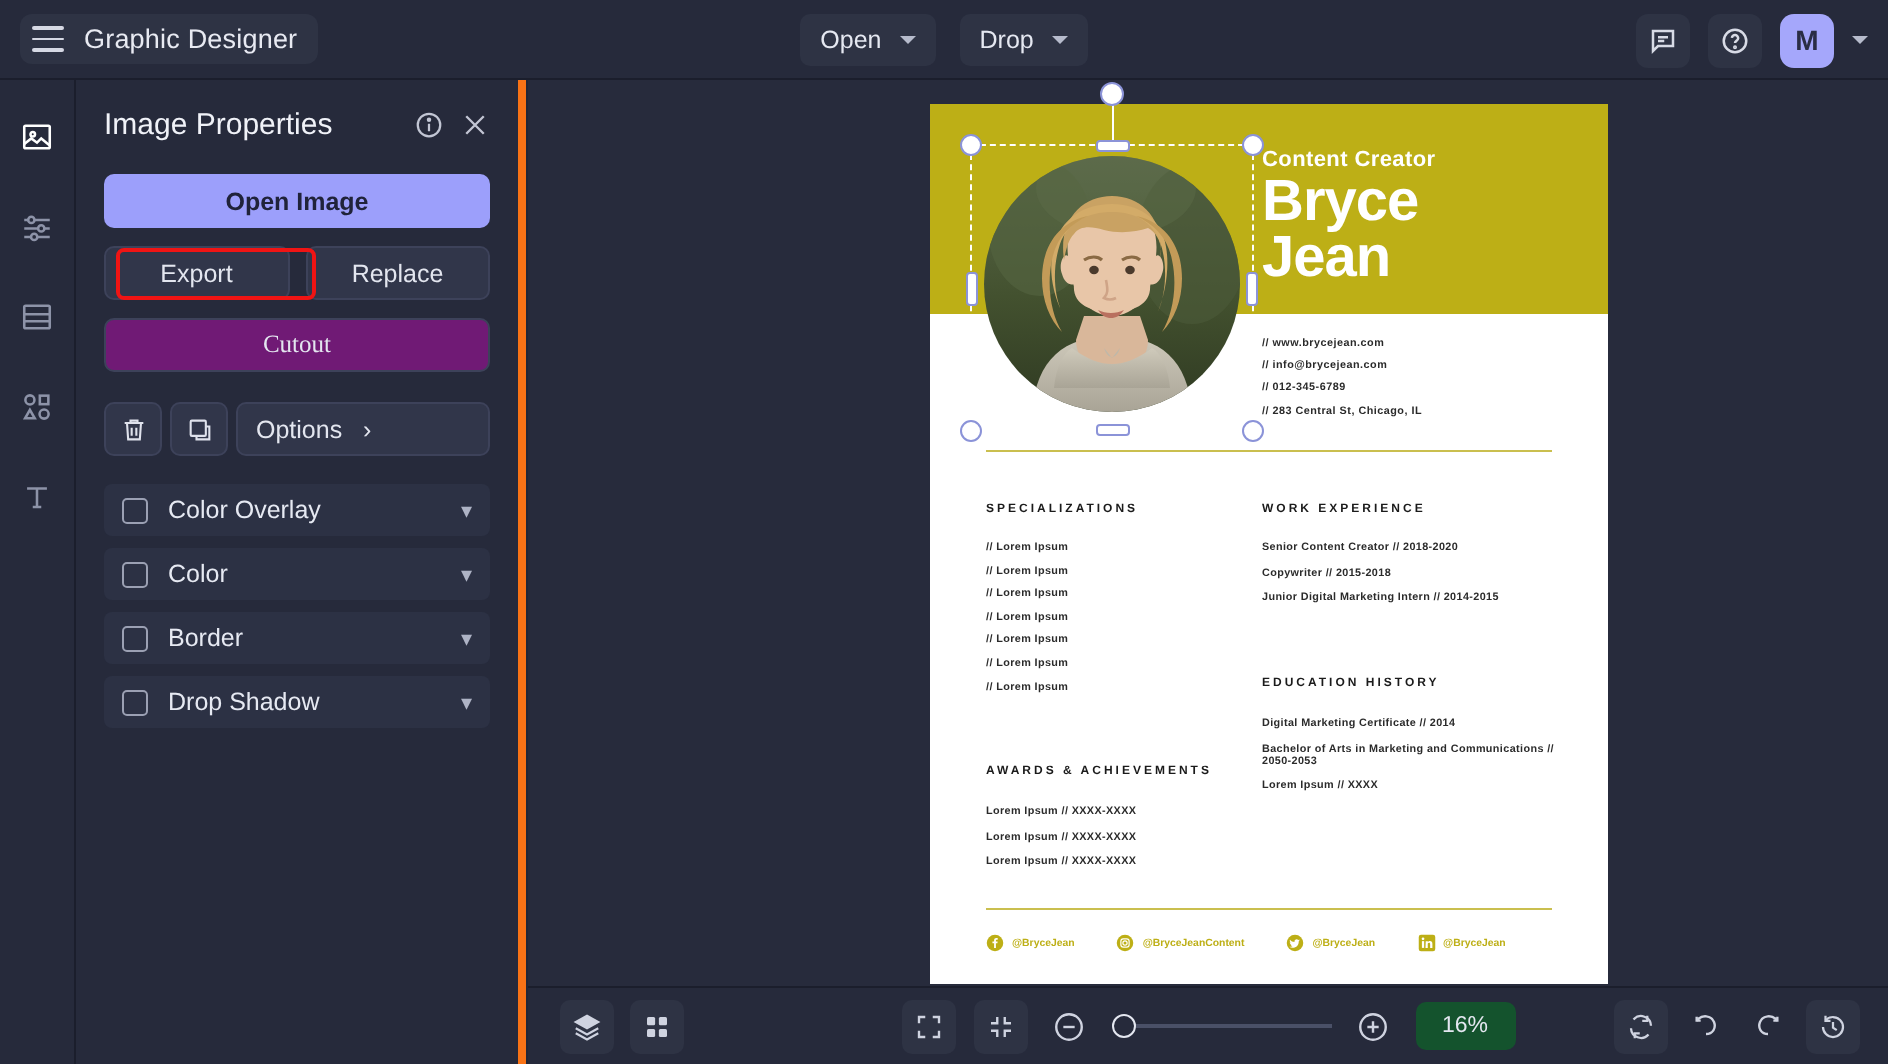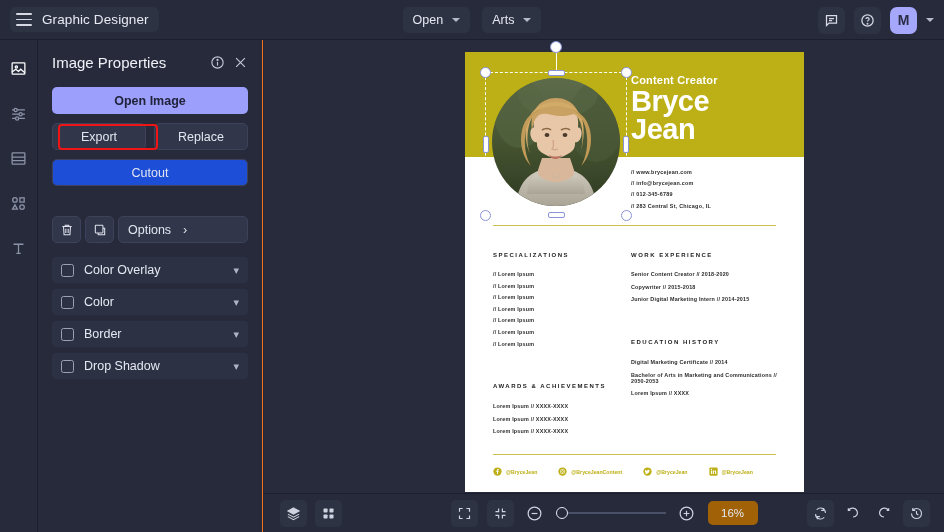--- a/index.html
+++ b/index.html
@@ -66,40 +66,40 @@
   }
   .rail-item {
     width: 25px; height: 25px; display: flex; align-items: center; justify-content: center;
     border-radius: 4px; cursor: pointer; color: #8d93a8;
   }
   .rail-item.active { color: #ffffff; }
 
   
   .panel {
     position: absolute; left: 38px; top: 40px; width: 225px; height: 492px;
-    background: #262a3b; border-right: 1px solid #f97316;
+    background: #262a3b; border-right: 4px solid #f97316;
     padding: 14px 14px 0 14px;
   }
   .panel-head { display: flex; align-items: center; margin-bottom: 16px; }
   .panel-title { color: #f0f2f8; font-size: 15px; flex: 1; }
   .panel-head .p-icon { margin-left: 8px; cursor: pointer; color: #c2c6d4; display:flex; }
 
   .btn-primary {
     width: 100%; height: 27px; background: #9c9ffb; border: none; border-radius: 5px;
     color: #20233a; font-size: 12.5px; font-family: inherit; font-weight: 600;
     cursor: pointer; margin-bottom: 9px;
   }
   .btn-row { display: flex; gap: 8px; margin-bottom: 9px; }
   .btn-sec {
     flex: 1; height: 27px; background: #31364a; border: 1px solid #3d425a; border-radius: 5px;
     color: #e3e6ef; font-size: 12.5px; font-family: inherit; cursor: pointer;
   }
   .btn-wide {
-    width: 100%; height: 27px; background: #1d4ed8; border: 1px solid #3d425a; border-radius: 5px;
-    color: #e3e6ef; font-size: 12.5px; font-family: Liberation Sans, sans-serif; cursor: pointer; margin-bottom: 30px;
+    width: 100%; height: 27px; background: #701a75; border: 1px solid #3d425a; border-radius: 5px;
+    color: #e3e6ef; font-size: 12.5px; font-family: Liberation Serif, serif; cursor: pointer; margin-bottom: 15px;
   }
   .highlight-box {
     position: absolute; left: 58px; top: 124px; width: 100px; height: 26px;
     border: 2.5px solid #f01414; border-radius: 4px; pointer-events: none;
   }
 
   .opt-row { display: flex; gap: 4px; margin-bottom: 14px; }
   .opt-sq {
     width: 29px; height: 27px; background: #31364a; border: 1px solid #3d425a;
     border-radius: 5px; display: flex; align-items: center; justify-content: center; cursor: pointer;
@@ -207,21 +207,21 @@
     display: flex; align-items: center; justify-content: center; cursor: pointer; color: #cfd3e0;
   }
   .bb-plain {
     width: 24px; height: 24px; display: flex; align-items: center; justify-content: center;
     cursor: pointer; color: #cfd3e0;
   }
   .slider { display: flex; align-items: center; }
   .knob { width: 12px; height: 12px; border-radius: 50%; border: 1.8px solid #e4e7f0; background: transparent; cursor: pointer; }
   .track { width: 98px; height: 1.6px; background: #4a5067; }
   .zoom-val {
-    min-width: 50px; height: 24px; background: #a16207; border-radius: 5px;
+    min-width: 50px; height: 24px; background: #14532d; border-radius: 5px;
     display: flex; align-items: center; justify-content: center;
     color: #e4e7f0; font-size: 11.5px; cursor: pointer;
   }
   .bb-right { position: absolute; right: 14px; display: flex; align-items: center; gap: 7px; }
 </style>
 </head>
 <body>
 
 <div class="app">
 
@@ -233,21 +233,21 @@
           <i></i>
         </span>
       <span class="app-title">Graphic Designer</span>
     </div>
     <div class="topbar-center">
       <button class="tb-btn">
         <span>Open</span>
         <span class="caret"></span>
       </button>
       <button class="tb-btn">
-        <span>Arts</span>
+        <span>Drop</span>
         <span class="caret"></span>
       </button>
     </div>
     <div class="topbar-right">
       <div class="icon-btn">
         <svg width="15" height="15" viewBox="0 0 24 24" fill="none" stroke="#d8dbe6" stroke-width="2">
           <path d="M4 4h16v12H8l-4 4z"></path>
             <path d="M8 9h8M8 12h5"></path>
         </svg>
       </div>

